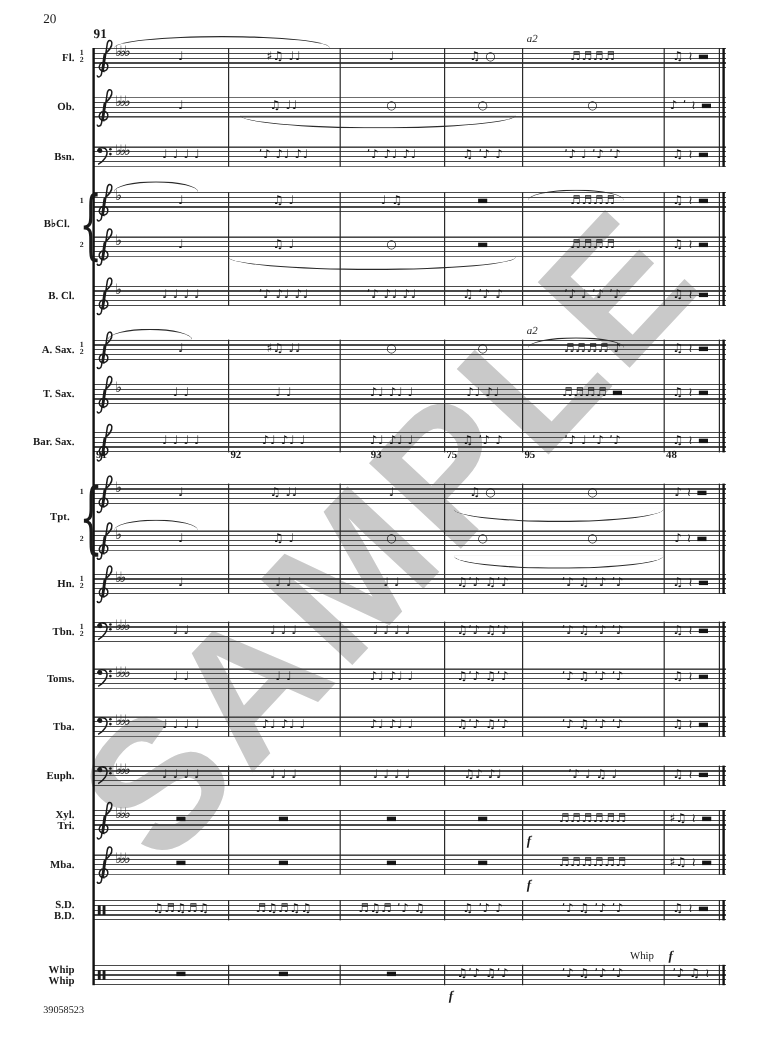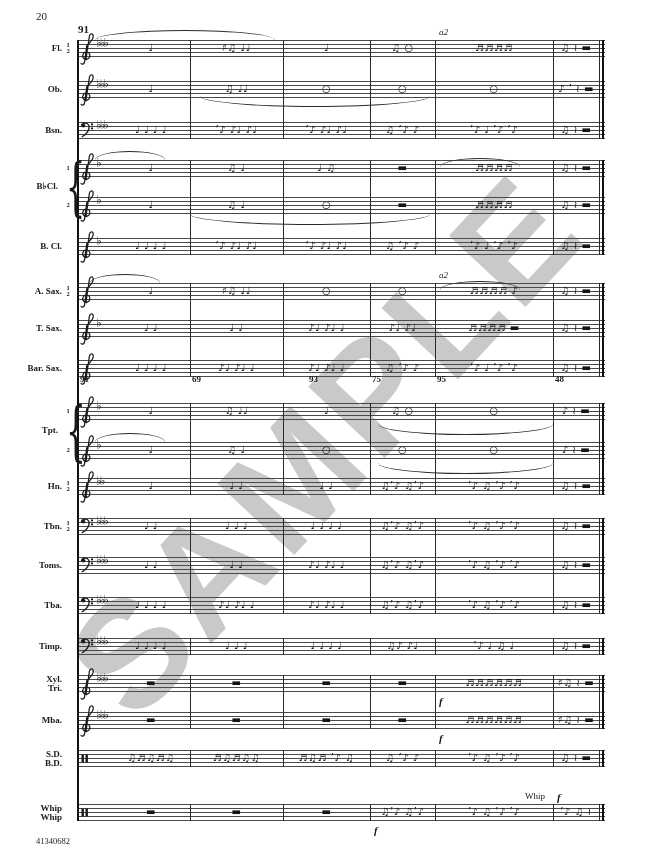--- a/index.html
+++ b/index.html
@@ -36,21 +36,21 @@
   .arc.up{border-top:1px solid #2a2a2a;border-radius:50% 50% 0 0 / 100% 100% 0 0;}
   .arc.down{border-bottom:1px solid #2a2a2a;border-radius:0 0 50% 50% / 0 0 100% 100%;}
 </style>
 </head>
 <body>
 
 <div id="page">
   <div id="watermark">SAMPLE</div>
   <span id="page-number" class="abs score">20</span>
   <span id="top-measure-number" class="abs score">91</span>
-  <span id="catalog" class="abs score">41340682</span>
+  <span id="catalog" class="abs score">39058523</span>
   <div id="system" class="score">
       <div class="inst-label" style="top: 44px;">
         <span style="display: block;">Fl.</span>
       </div>
       <div class="inst-sub" style="left: 64px; top: 41.5px; width: 8px;">
         <span style="display: block;">1</span>
         <span style="display: block;">2</span>
       </div>
       <div class="staff-lines" style="left: 78px; top: 40px; width: 527px;"></div>
       <div class="clef" style="left: 80px; top: 30px;"><svg viewBox="0 0 15 38" width="15" height="38">
@@ -275,21 +275,21 @@
           <circle cx="12" cy="7.4" r="1.1" fill="#1a1a1a"></circle>
         </svg></div>
       <div class="flats" style="left: 96px; top: 594px;">♭♭♭</div>
       <div class="m-notes" style="left: 112px; top: 595px; width: 78px;">♩ ♩ ♩ ♩</div>
       <div class="m-notes" style="left: 190px; top: 595px; width: 93px;">♪♩ ♪♩ ♩</div>
       <div class="m-notes" style="left: 283px; top: 595px; width: 87px;">♪♩ ♪♩ ♩</div>
       <div class="m-notes" style="left: 370px; top: 595px; width: 65px;">♫’♪ ♫’♪</div>
       <div class="m-notes" style="left: 435px; top: 595px; width: 118px;">’♪ ♫ ’♪ ’♪</div>
       <div class="m-notes" style="left: 553px; top: 595px; width: 46px;">♫ ≀ ▬</div>
       <div class="inst-label" style="top: 642px;">
-        <span style="display: block;">Timp.</span>
+        <span style="display: block;">Euph.</span>
       </div>
       <div class="staff-lines" style="left: 78px; top: 638px; width: 527px;"></div>
       <div class="clef" style="left: 80px; top: 637px;"><svg viewBox="0 0 14 18" width="14" height="18">
           <path d="M1.4 5 C1.8 1.6 7.4 1 8.8 4.2 C10.4 8 6.6 13.4 1.8 16" fill="none" stroke="#1a1a1a" stroke-width="1.3"></path>
           <circle cx="3.4" cy="4.6" r="1.9" fill="#1a1a1a"></circle>
           <circle cx="12" cy="3.4" r="1.1" fill="#1a1a1a"></circle>
           <circle cx="12" cy="7.4" r="1.1" fill="#1a1a1a"></circle>
         </svg></div>
       <div class="flats" style="left: 96px; top: 635px;">♭♭♭</div>
       <div class="m-notes" style="left: 112px; top: 636px; width: 78px;">♩ ♩ ♩ ♩</div>
@@ -419,21 +419,21 @@
       <div class="barline" style="left: 435px; top: 804px; height: 17px;"></div>
       <div class="barline" style="left: 553px; top: 804px; height: 17px;"></div>
       <div class="barline" style="left: 599px; top: 804px; height: 17px;"></div>
       <div class="barline thick" style="left: 601.5px; top: 804px; height: 17px;"></div>
       <div class="sysline" style="left: 77px; top: 40px; height: 781px;"></div>
       <div class="brace" style="left: 66px; top: 157px; font-size: 60px; line-height: 60px; transform: scale(0.5, 1.05);">{</div>
       <div class="inst-label" style="top: 182px; width: 58px;"><span>B♭Cl.</span></div>
       <div class="brace" style="left: 66px; top: 400px; font-size: 62px; line-height: 62px; transform: scale(0.5, 1.05);">{</div>
       <div class="inst-label" style="top: 426px; width: 58px;"><span>Tpt.</span></div>
       <div class="mnum" style="left: 80px; top: 374px;">91</div>
-      <div class="mnum" style="left: 192px; top: 374px;">69</div>
+      <div class="mnum" style="left: 192px; top: 374px;">92</div>
       <div class="mnum" style="left: 282px; top: 374px; padding-left: 27px;">93</div>
       <div class="mnum" style="left: 372px; top: 374px;">75</div>
       <div class="mnum" style="left: 437px; top: 374px; font-family: Liberation Serif, serif;">95</div>
       <div class="mnum" style="left: 555px; top: 374px;">48</div>
       <div class="annot italic" style="left: 439px; top: 27px;">a2</div>
       <div class="annot italic" style="left: 439px; top: 270px;">a2</div>
       <div class="annot dyn" style="left: 439px; top: 695px;">f</div>
       <div class="annot dyn" style="left: 439px; top: 732px;">f</div>
       <div class="annot dyn" style="left: 374px; top: 824px;">f</div>
       <div class="annot" style="left: 525px; top: 791px;">Whip</div>

